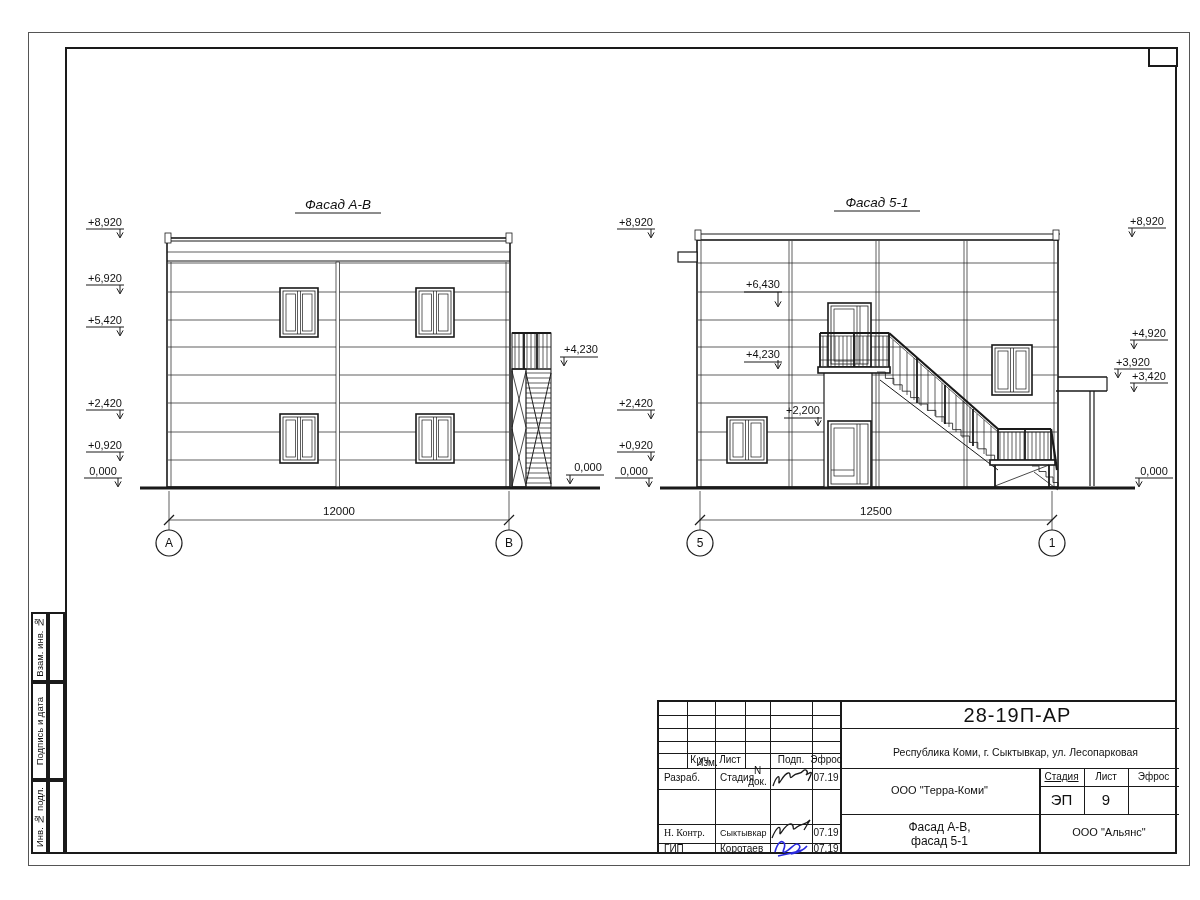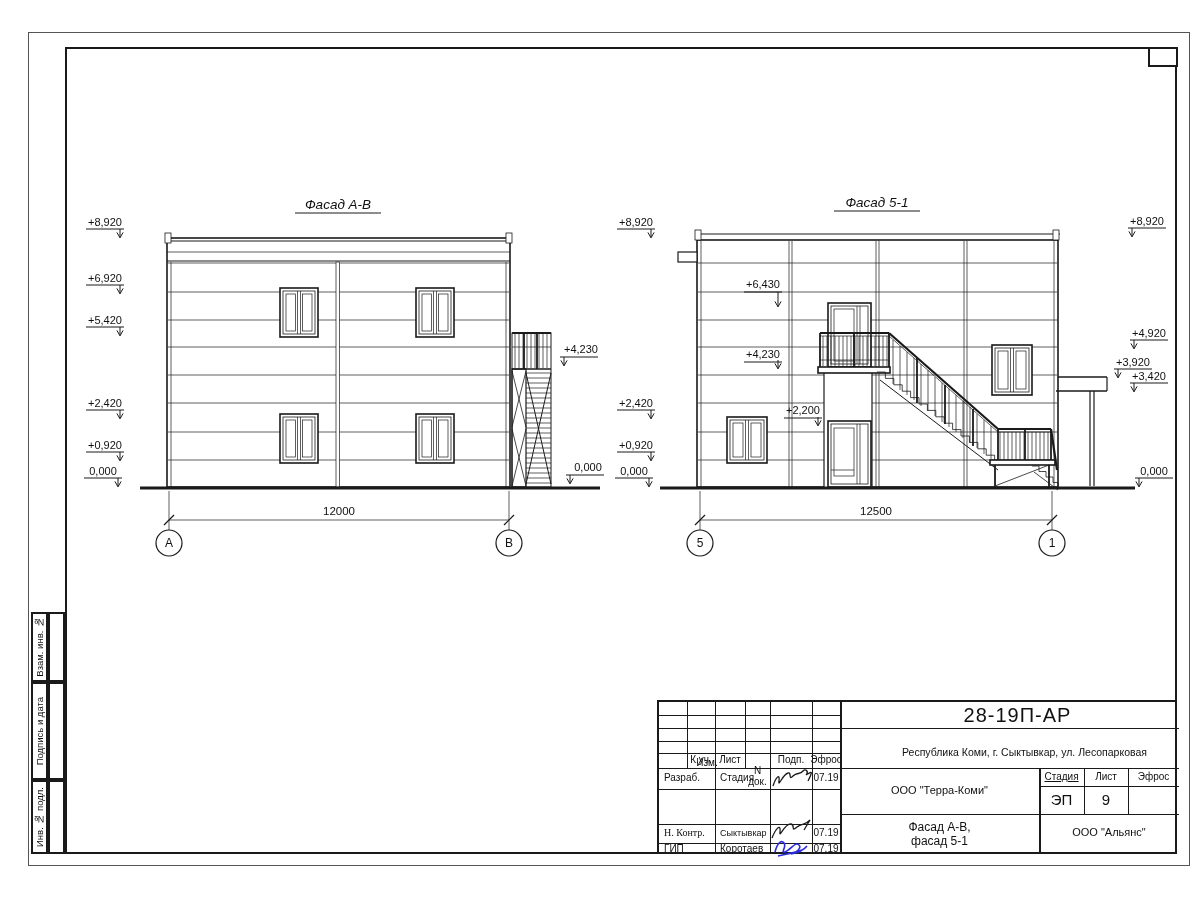--- a/index.html
+++ b/index.html
@@ -479,21 +479,21 @@
 
     <div class="tbc left" style="left:0;top:122px;width:56px;height:19px;font-family:Liberation Serif, serif;">Н. Контр.</div>
     <div class="tbc left" style="left:56px;top:122px;width:55px;height:19px;font-size:9px;">Сыктывкар</div>
     <div class="tbc" style="left:153px;top:122px;width:28px;height:19px;">07.19</div>
 
     <div class="tbc left" style="left:0;top:141px;width:56px;height:13px;">ГИП</div>
     <div class="tbc left" style="left:56px;top:141px;width:55px;height:13px;">Коротаев</div>
     <div class="tbc" style="left:153px;top:141px;width:28px;height:13px;">07.19</div>
 
     <div class="tbc docnum" style="left:189px;top:0;width:339px;height:26px;">28-19П-АР</div>
-    <div class="tbc addr" style="left:188px;top:42px;width:339px;height:17px;padding-left:16px;">Республика Коми, г. Сыктывкар, ул. Лесопарковая</div>
+    <div class="tbc addr" style="left:179px;top:42px;width:339px;height:17px;padding-left:16px;">Республика Коми, г. Сыктывкар, ул. Лесопарковая</div>
     <div class="tbc" style="left:181px;top:66px;width:199px;height:46px;font-size:11px;">ООО "Терра-Коми"</div>
     <div class="tbc" style="left:380px;top:66px;width:45px;height:18px;text-decoration:underline;">Стадия</div>
     <div class="tbc" style="left:425px;top:66px;width:44px;height:18px;">Лист</div>
     <div class="tbc" style="left:469px;top:66px;width:51px;height:18px;">Эфрос</div>
     <div class="tbc big" style="left:380px;top:84px;width:45px;height:28px;">ЭП</div>
     <div class="tbc big" style="left:425px;top:84px;width:44px;height:28px;">9</div>
     <div class="tbc big" style="left:469px;top:84px;width:51px;height:28px;"></div>
     <div class="tbc subj" style="left:181px;top:116px;width:199px;height:18px;">Фасад А-В,</div>
     <div class="tbc subj" style="left:181px;top:130px;width:199px;height:18px;">фасад 5-1</div>
     <div class="tbc" style="left:380px;top:112px;width:140px;height:38px;font-size:11px;">ООО "Альянс"</div>

